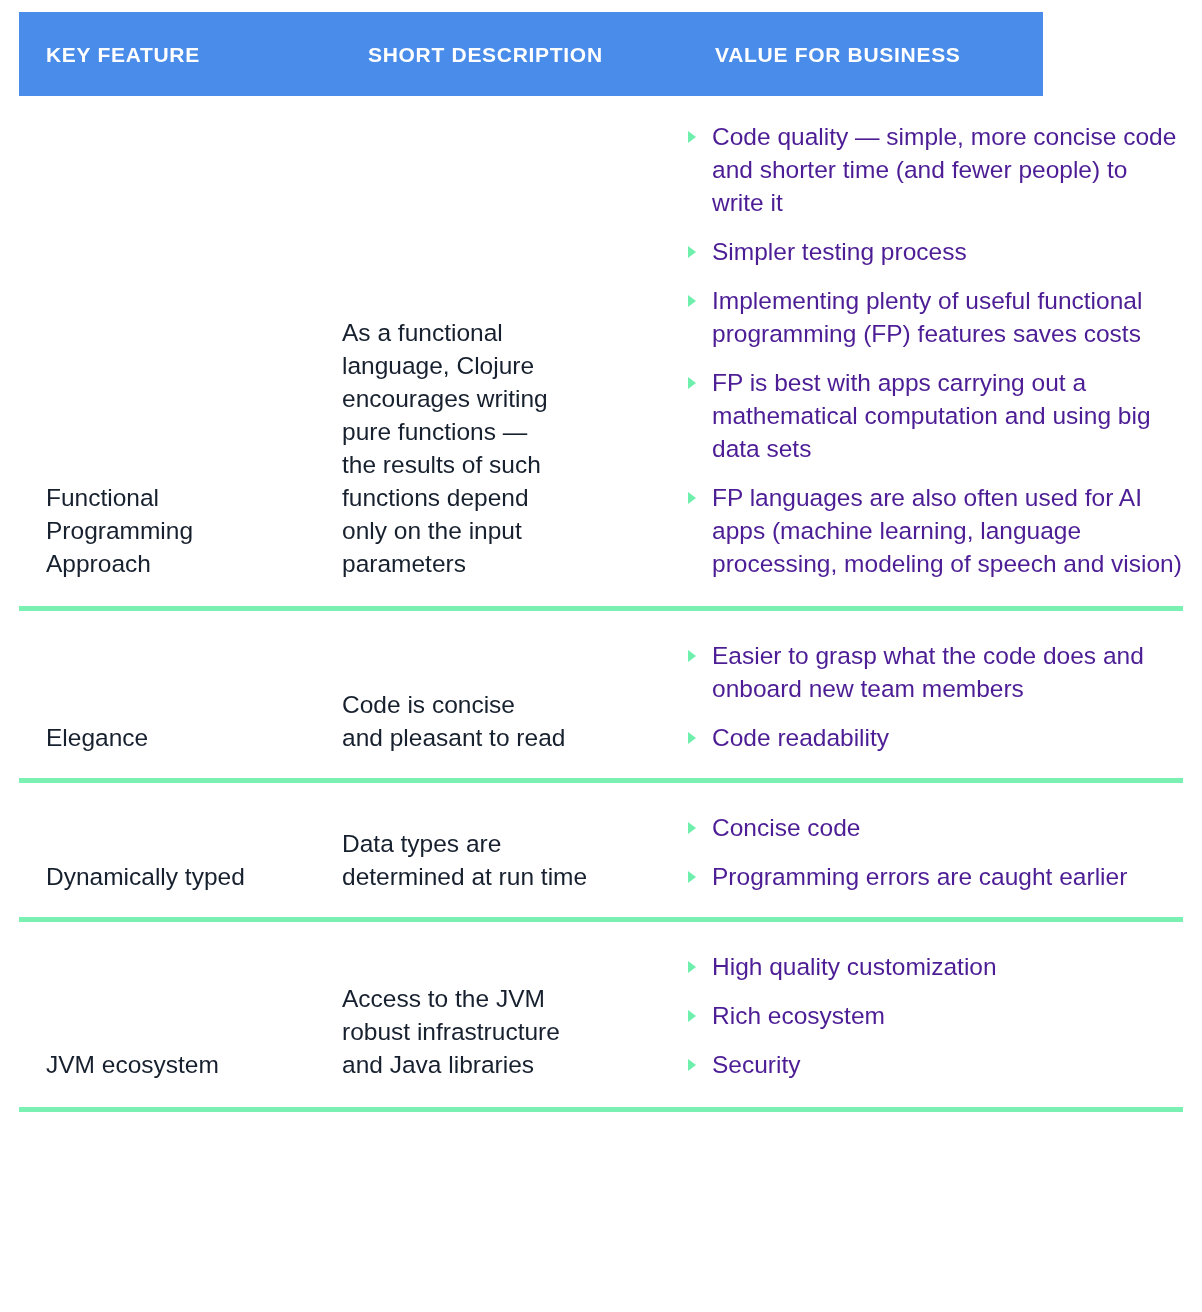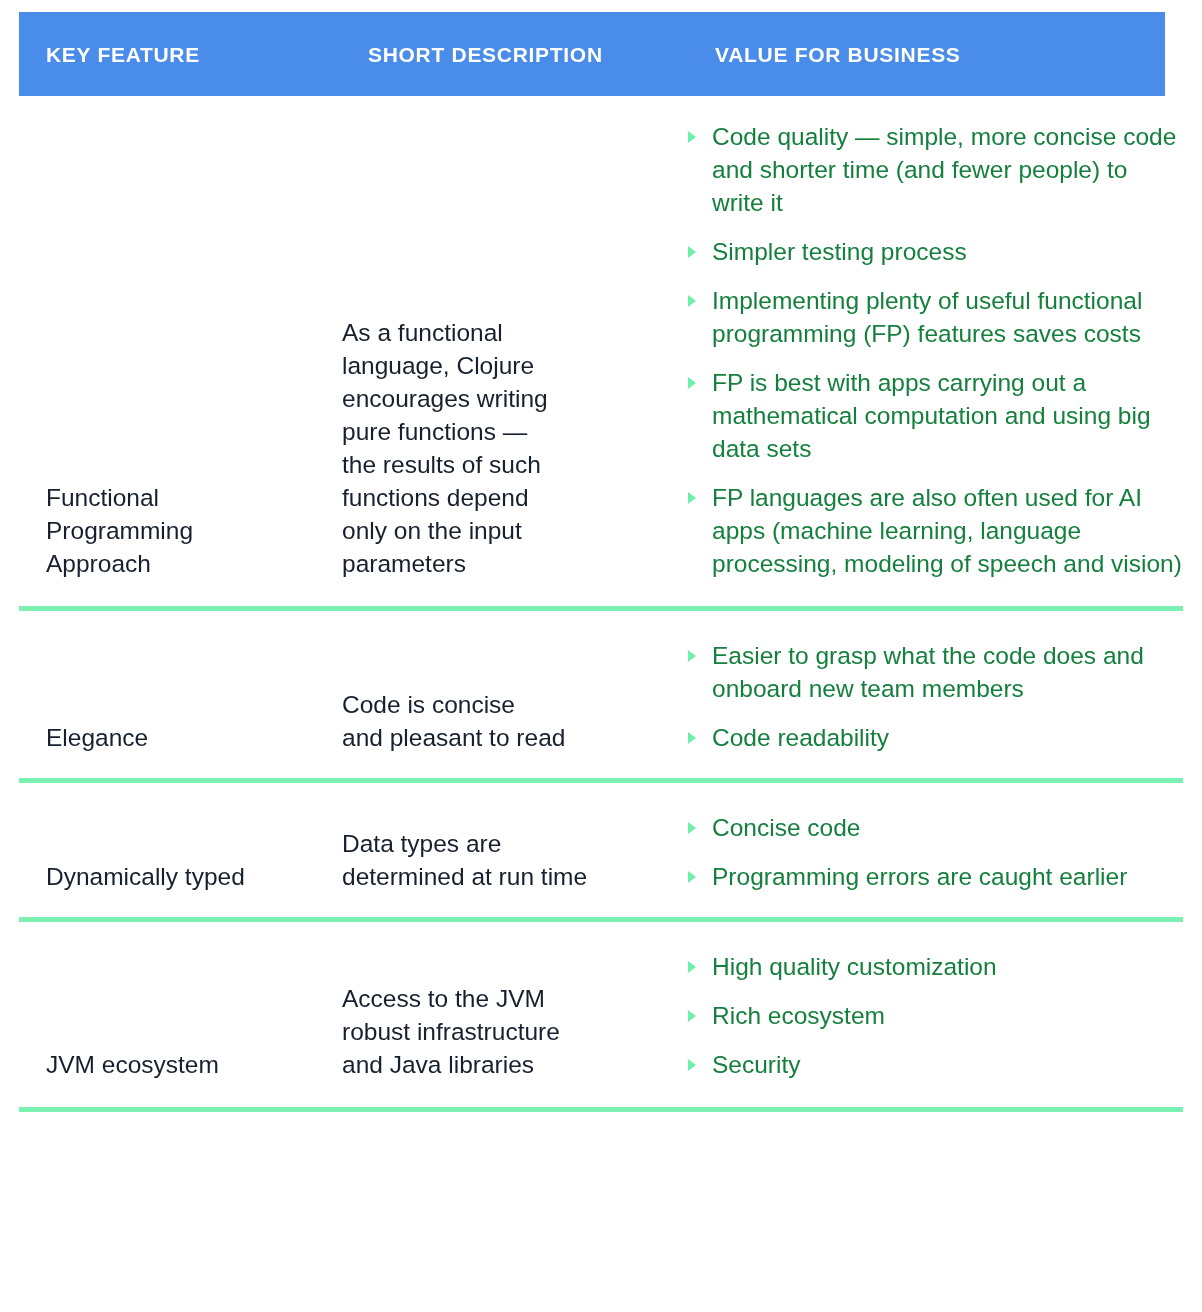--- a/index.html
+++ b/index.html
@@ -21,21 +21,21 @@
     height: 1312px;
     padding: 0;
     overflow: hidden;
   }
 
   
   .table-header {
     position: absolute;
     left: 19px;
     top: 12px;
-    width: 1146px;
+    width: 1024px;
     height: 84px;
     background: #4a8cea;
     display: flex;
     align-items: center;
   }
   .th {
     color: #ffffff;
     font-size: 21px;
     font-weight: bold;
     letter-spacing: 0.7px;
@@ -86,21 +86,21 @@
 
   ul.bullets {
     list-style: none;
     margin: 0;
     padding: 0;
   }
   ul.bullets > li {
     position: relative;
     padding-left: 28px;
     margin-bottom: 16px;
-    color: #15803d;
+    color: #4c1d95;
     font-size: 24.5px;
     line-height: 33px;
     font-weight: 400;
   }
   ul.bullets > li:last-child { margin-bottom: 0; }
   .bullet-marker {
     position: absolute;
     left: 4px;
     top: 11px;
     width: 0;

